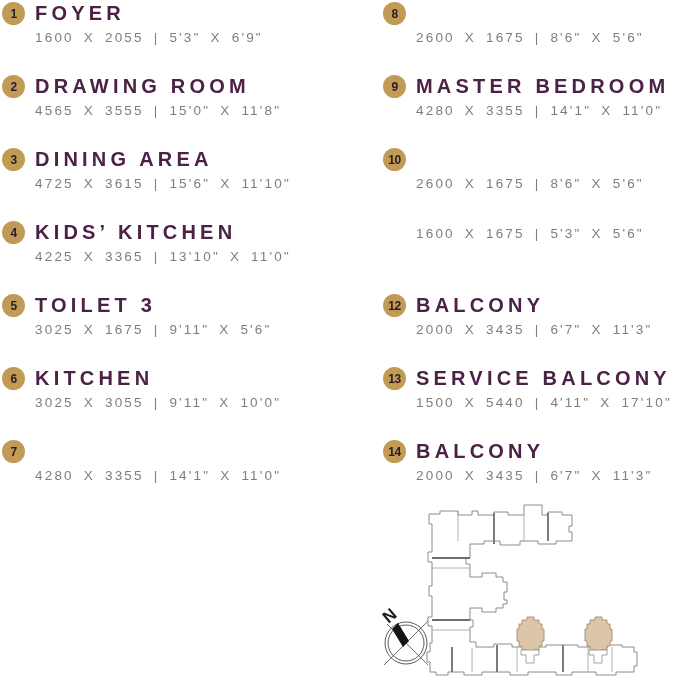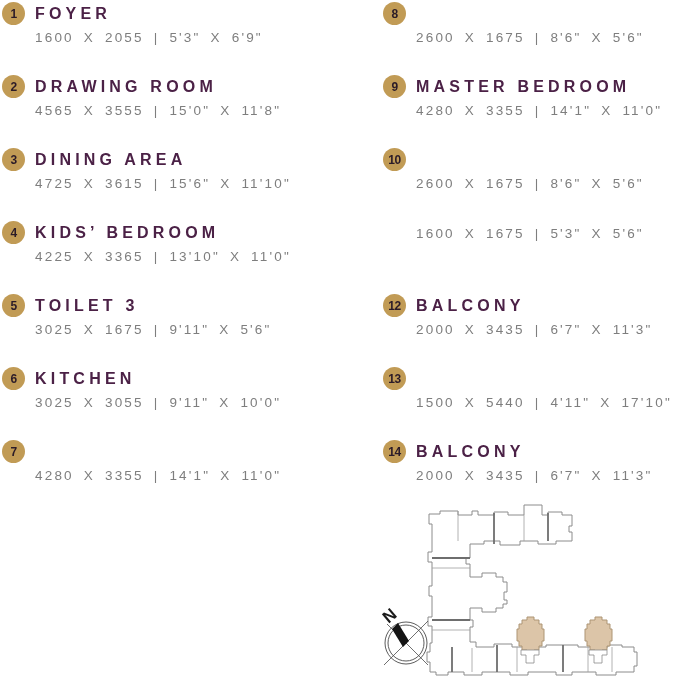--- a/index.html
+++ b/index.html
@@ -20,21 +20,21 @@
   .item { height:45px; }
   .item-header { display:flex; align-items:center; gap:10px; height:23px; }
   .badge {
     width:23px; height:23px; border-radius:50%;
     background:#C19B55; color:#2B1B28;
     font-size:12px; font-weight:bold;
     display:flex; align-items:center; justify-content:center;
     letter-spacing:-0.5px; flex:0 0 23px;
   }
   .title {
-    color:#4B2146; font-size:16px; font-weight:bold;
+    color:#4B2146; font-size:20px; font-weight:bold;
     letter-spacing:4.2px; white-space:nowrap;
   }
   .dims {
     margin-left:33px; margin-top:5px;
     color:#7E7E7E; font-size:13.5px; font-weight:400;
     letter-spacing:2.2px; word-spacing:4px; white-space:nowrap;
   }
   .site-plan {
     position:absolute; left:360px; top:500px; width:321px; height:180px;
   }
@@ -72,21 +72,21 @@
       <div class="item">
         <div class="item-header">
           <span class="badge">3</span>
           <span class="title">DINING AREA</span>
         </div>
         <div class="dims">4725 X 3615 | 15'6" X 11'10"</div>
       </div>
       <div class="item">
         <div class="item-header">
           <span class="badge">4</span>
-          <span class="title">KIDS’ BEDROOM</span>
+          <span class="title">KIDS’ KITCHEN</span>
         </div>
         <div class="dims">4225 X 3365 | 13'10" X 11'0"</div>
       </div>
       <div class="item">
         <div class="item-header">
           <span class="badge">5</span>
           <span class="title">TOILET 3</span>
         </div>
         <div class="dims">3025 X 1675 | 9'11" X 5'6"</div>
       </div>
@@ -130,20 +130,21 @@
       <div class="item">
         <div class="item-header">
           <span class="badge">12</span>
           <span class="title">BALCONY</span>
         </div>
         <div class="dims">2000 X 3435 | 6'7" X 11'3"</div>
       </div>
       <div class="item">
         <div class="item-header">
           <span class="badge">13</span>
+          <span class="title">SERVICE BALCONY</span>
         </div>
         <div class="dims">1500 X 5440 | 4'11" X 17'10"</div>
       </div>
       <div class="item">
         <div class="item-header">
           <span class="badge">14</span>
           <span class="title">BALCONY</span>
         </div>
         <div class="dims">2000 X 3435 | 6'7" X 11'3"</div>
       </div>

